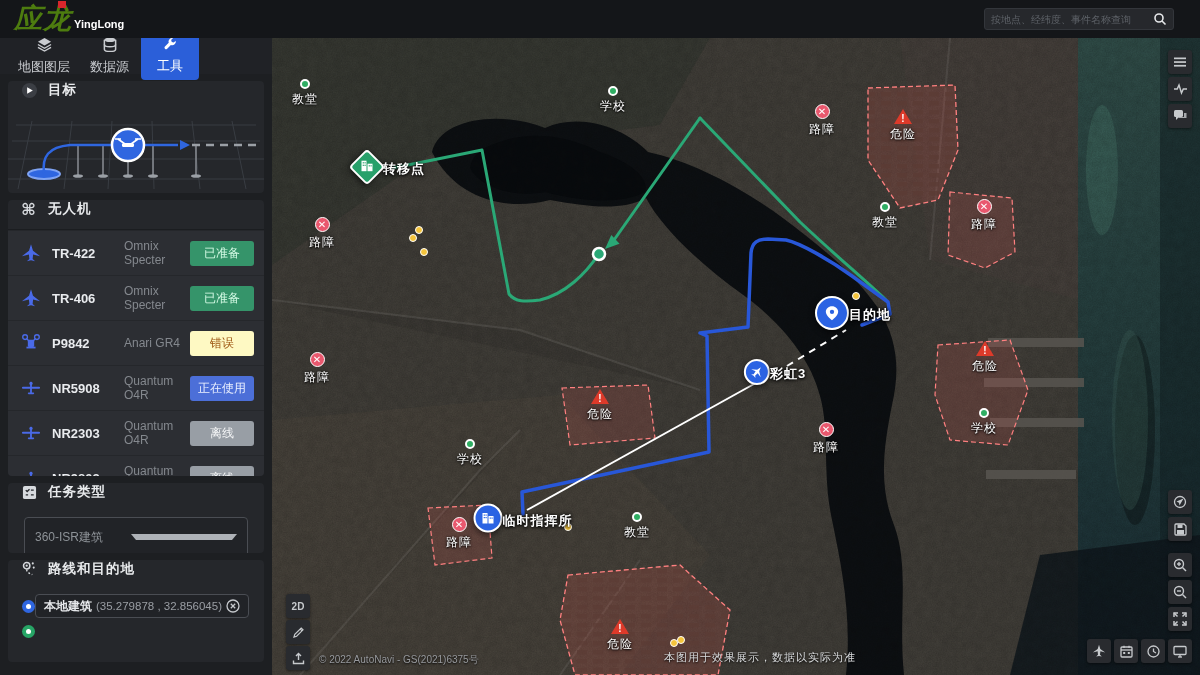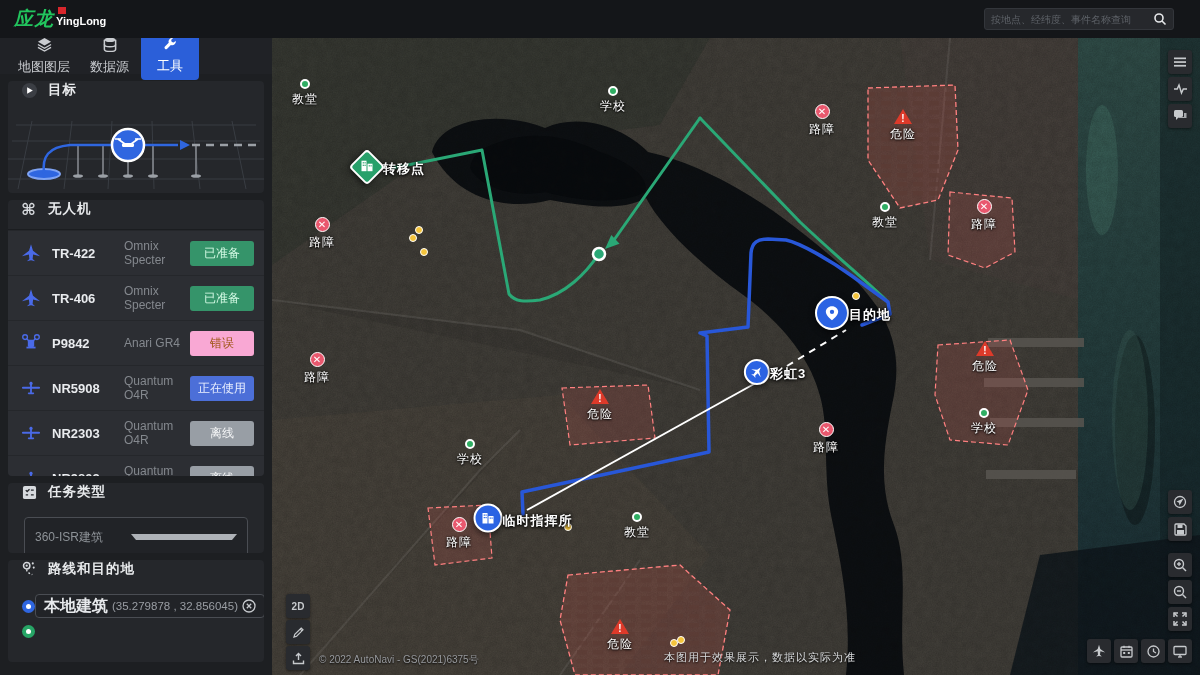--- a/index.html
+++ b/index.html
@@ -4,21 +4,21 @@
 <style>
   * { margin:0; padding:0; box-sizing:border-box; }
   html,body { width:1200px; height:675px; overflow:hidden; background:#141619;
     font-family:"Liberation Sans","DejaVu Sans",sans-serif; }
   #app { position:relative; width:1200px; height:675px; }
 
   
   #topbar { position:absolute; left:0; top:0; width:1200px; height:38px;
     background:#141619; display:flex; align-items:center; z-index:50; }
   .logo { display:flex; align-items:baseline; margin-left:14px; position:relative; }
-  .logo-cn { color:#22c55e; font-size:19px; font-weight:bold; font-style:italic; letter-spacing:1px; }
+  .logo-cn { color:#4d7c0f; font-size:28px; font-weight:bold; font-style:italic; letter-spacing:1px; }
   .logo-accent { position:absolute; left:44px; top:1px; width:8px; height:7px; background:#d8262c; }
   .logo-en { color:#fff; font-size:11px; font-weight:bold; margin-left:2px; }
   .searchbox { position:absolute; right:26px; top:8px; width:190px; height:22px;
     background:#26282c; border:1px solid #33363b; border-radius:3px;
     display:flex; align-items:center; padding:0 6px; }
   .searchbox input { flex:1; background:transparent; border:none; outline:none;
     color:#cfd2d6; font-size:10px; font-family:inherit; }
   .searchbox input::placeholder { color:#5d6167; }
 
   
@@ -41,21 +41,21 @@
   
   #drones-panel { height:276px; }
   #drones-panel .panel-head { border-bottom:1px solid #1b1d20; }
   .drone-row { height:44px; margin-top:1px; background:#2c2e33; display:flex; align-items:center; padding:0 10px; }
   .drone-ico { width:26px; display:flex; justify-content:center; color:#4a6ae8; }
   .drone-id { width:72px; margin-left:8px; color:#e9ebee; font-size:13px; font-weight:bold; }
   .drone-model { flex:1; color:#84888e; font-size:12px; }
   .chip { width:64px; height:25px; border-radius:3px; display:flex; align-items:center;
     justify-content:center; font-size:12px; cursor:pointer; }
   .chip-ready  { background:#35946a; color:#d4fae5; }
-  .chip-error  { background:#f9a8d4; color:#9c5410; }
+  .chip-error  { background:#fef9c3; color:#9c5410; }
   .chip-in-use { background:#4c6fd8; color:#eaf0ff; }
   .chip-offline{ background:#989ea5; color:#f5f6f7; }
 
   
   #mission-panel { height:70px; }
   .select { margin:4px 16px 0 16px; height:40px; background:#212327; border:1px solid #4a4d53;
     border-radius:4px; display:flex; align-items:center; padding:0 10px; cursor:pointer; }
   .select span { flex:1; color:#8d9297; font-size:12px; }
   .caret { width:0; height:0; border-left:5px solid transparent; border-right:5px solid transparent;
     border-top:6px solid #aeb2b7; }
@@ -66,21 +66,21 @@
   .pins-col { width:26px; display:flex; flex-direction:column; align-items:center; }
   .pin { width:13px; height:13px; border-radius:50%; position:relative; margin-top:6px; }
   .pin::after { content:""; position:absolute; left:4px; top:4px; width:5px; height:5px;
     border-radius:50%; background:#fff; }
   .pin-blue { background:#2f66e0; }
   .pin-green{ background:#27a566; }
   .pin-link { flex:1; border-left:1.5px dashed #6c7076; margin:3px 0; }
   .inputs-col { flex:1; display:flex; flex-direction:column; gap:8px; }
   .route-input { height:24px; background:#212327; border:1px solid #4a4d53; border-radius:4px;
     display:flex; align-items:center; padding:0 8px; gap:4px; }
-  .ri-main { color:#e7e9ec; font-size:16px; font-weight:bold; white-space:nowrap; }
+  .ri-main { color:#e7e9ec; font-size:12px; font-weight:bold; white-space:nowrap; }
   .ri-sub { color:#9a9ea4; font-size:11.5px; flex:1; white-space:nowrap; overflow:hidden; }
   .ri-clear { width:14px; height:14px; cursor:pointer; flex:0 0 auto; color:#c6c9cd; }
 
   
   #map { position:absolute; left:272px; top:38px; width:928px; height:637px; overflow:hidden; background:#45423c; }
   #terrain { position:absolute; left:0; top:0; }
   .map-point { position:absolute; transform:translate(-50%,-100%); display:flex; flex-direction:column;
     align-items:center; gap:2px; z-index:10; pointer-events:none; }
   .mp-text { color:#fff; font-size:12px; letter-spacing:1px;
     text-shadow:0 1px 2px #000,0 0 3px #000; white-space:nowrap; }

